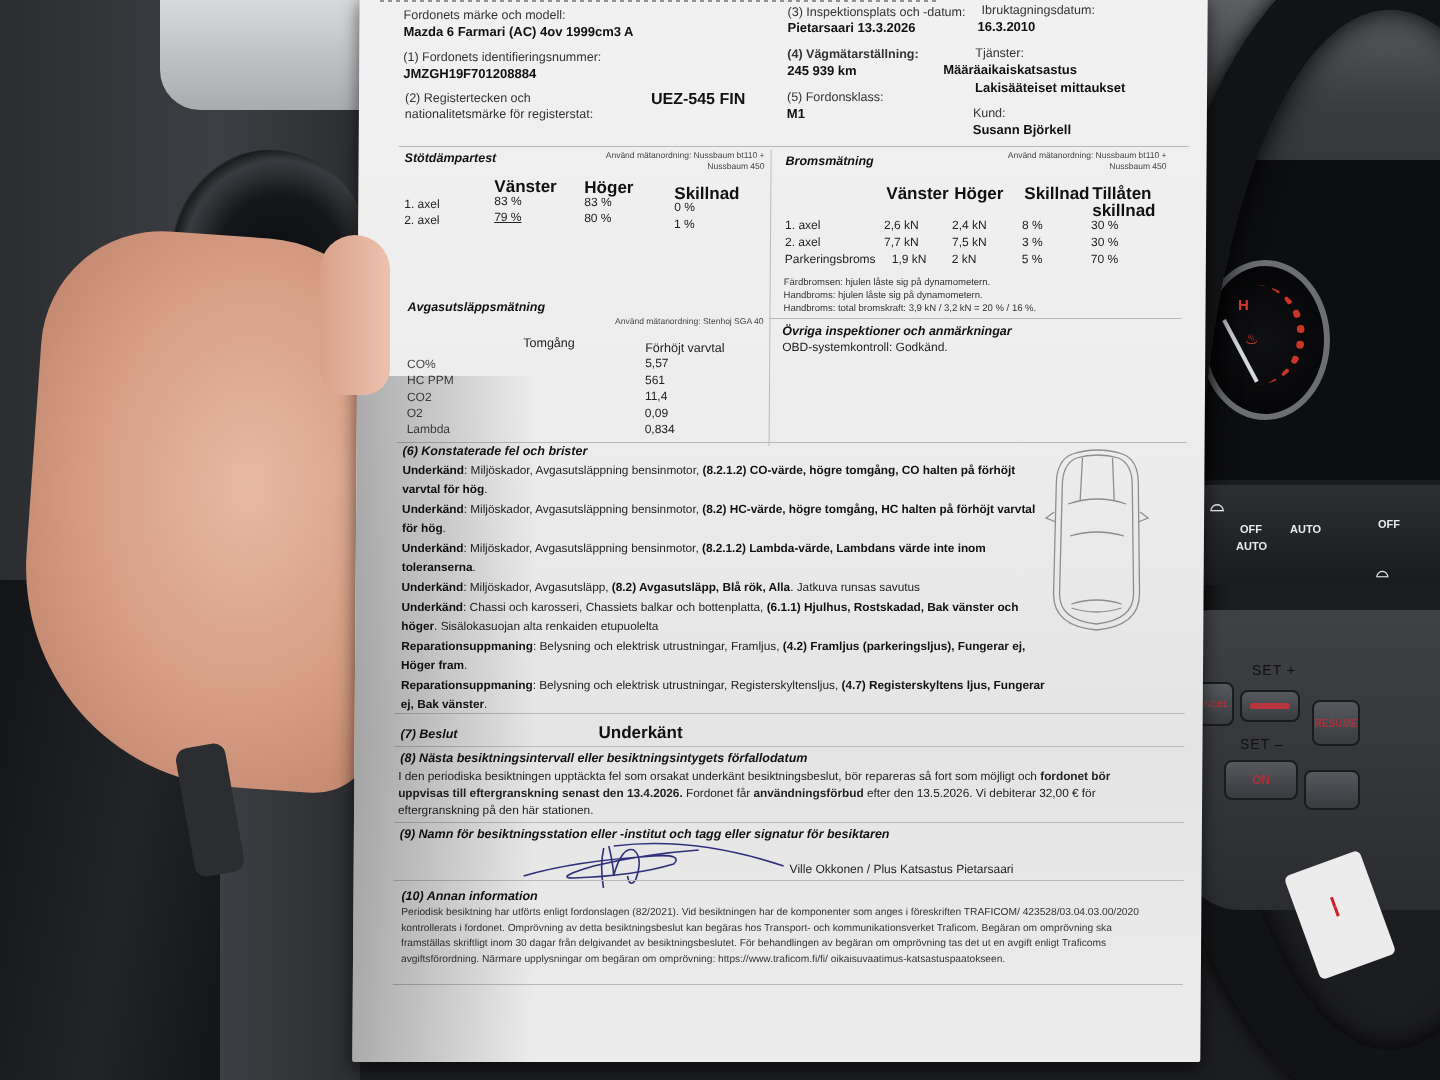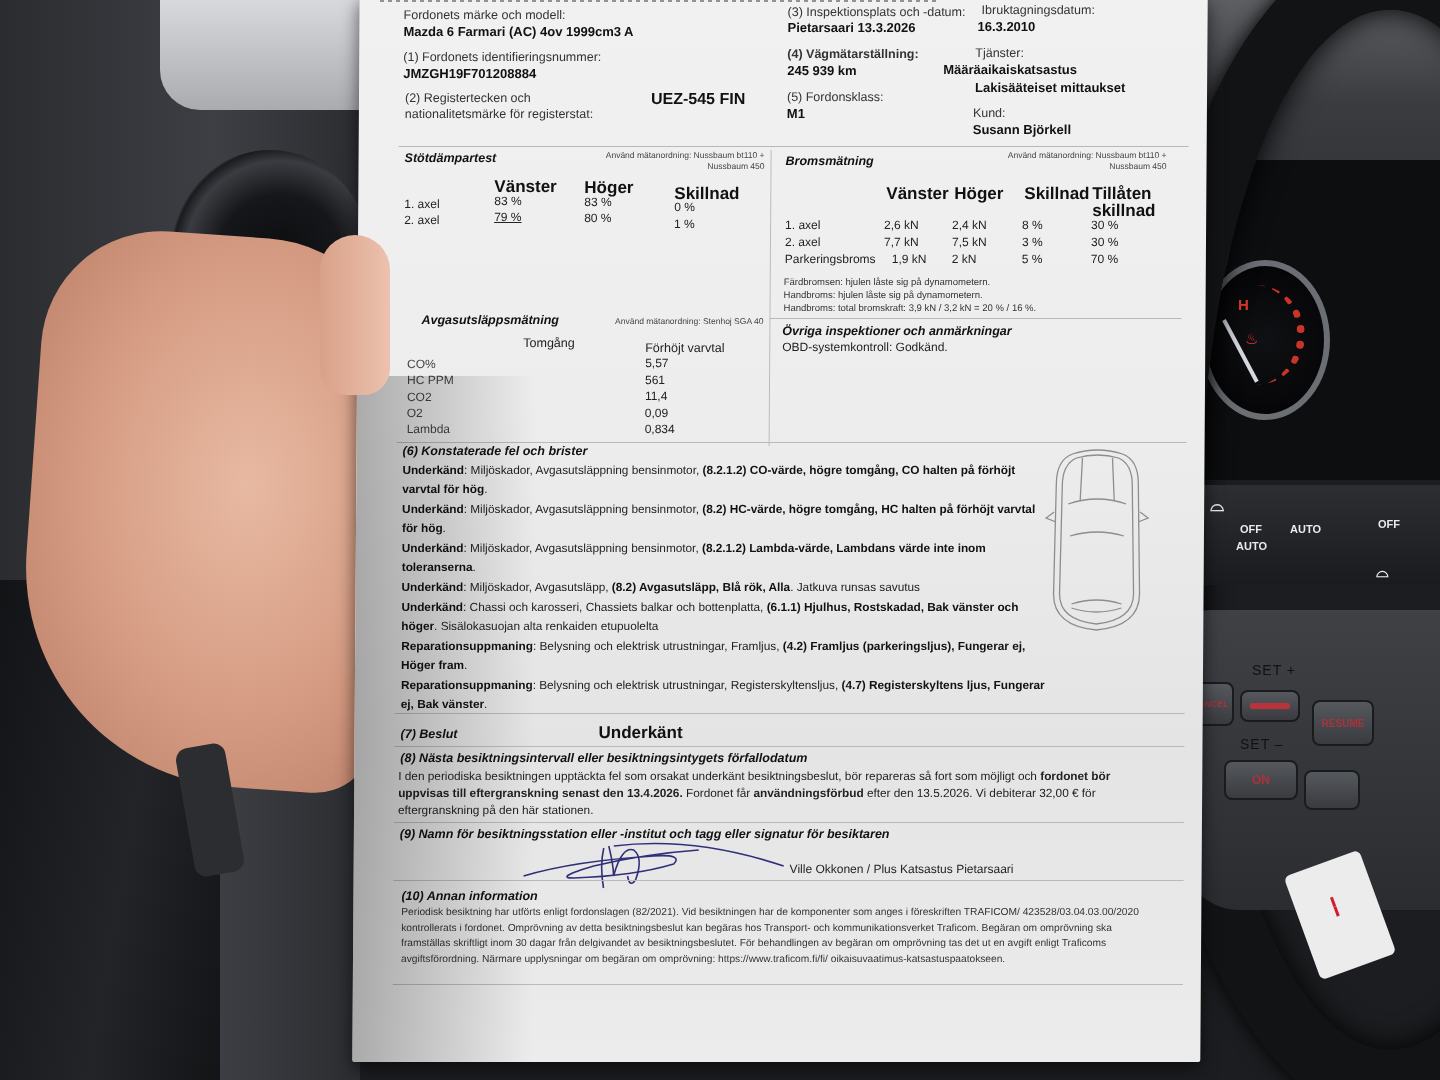--- a/index.html
+++ b/index.html
@@ -174,21 +174,21 @@
     <span class="stalk-label" style="left:208px;top:33px;">OFF</span>
     <span class="stalk-label" style="left:206px;top:78px;font-size:16px;">⌓</span>
   </div>
 
   <div class="wheel-spoke">
     <span class="ctrl-text" style="left:72px;top:52px;">SET +</span>
     <div class="ctrl-btn" style="left:6px;top:72px;width:48px;height:44px;font-size:9px;">CANCEL</div>
     <div class="ctrl-btn" style="left:60px;top:80px;width:60px;height:32px;">
       <span style="display:block;width:40px;height:6px;background:#b8343c;border-radius:2px;"></span>
     </div>
-    <div class="ctrl-btn" style="left:132px;top:90px;width:62px;height:46px;font-size:10px;">RESUME</div>
+    <div class="ctrl-btn" style="left:132px;top:90px;width:48px;height:46px;font-size:10px;">RESUME</div>
     <span class="ctrl-text" style="left:60px;top:126px;">SET –</span>
     <div class="ctrl-btn" style="left:44px;top:150px;width:74px;height:40px;">ON</div>
     <div class="ctrl-btn" style="left:124px;top:160px;width:56px;height:40px;"></div>
   </div>
 
   <div class="tag-card">
     <span class="tag-red">▬▬</span>
   </div>
 </div>
 
@@ -277,21 +277,21 @@
     <div class="p-abs tbl" style="left:733px;top:256px;">70 %</div>
 
     <div class="p-abs note" style="left:426px;top:279px;">Färdbromsen: hjulen låste sig på dynamometern.</div>
     <div class="p-abs note" style="left:426px;top:292px;">Handbroms: hjulen låste sig på dynamometern.</div>
     <div class="p-abs note" style="left:426px;top:305px;">Handbroms: total bromskraft: 3,9 kN / 3,2 kN = 20 % / 16 %.</div>
   </div>
 
   <div class="hr" style="left:412px;top:322px;width:412px;"></div>
 
   <div>
-    <div class="p-abs sec-title" style="left:50px;top:317px;margin-left:14px;">Avgasutsläppsmätning</div>
+    <div class="p-abs sec-title" style="left:50px;top:304px;">Avgasutsläppsmätning</div>
     <div class="p-abs tiny" style="left:210px;top:320px;width:196px;">Använd mätanordning: Stenhoj SGA 40</div>
     <div class="p-abs tbl" style="left:166px;top:340px;font-size:12.5px;">Tomgång</div>
     <div class="p-abs tbl" style="left:288px;top:345px;font-size:12.5px;">Förhöjt varvtal</div>
 
     <div class="p-abs tbl" style="left:50px;top:361px;color:#444;">CO%</div>
     <div class="p-abs tbl" style="left:288px;top:360px;">5,57</div>
     <div class="p-abs tbl" style="left:50px;top:377px;color:#444;">HC PPM</div>
     <div class="p-abs tbl" style="left:288px;top:377px;">561</div>
     <div class="p-abs tbl" style="left:50px;top:394px;color:#444;">CO2</div>
     <div class="p-abs tbl" style="left:288px;top:393px;">11,4</div>

